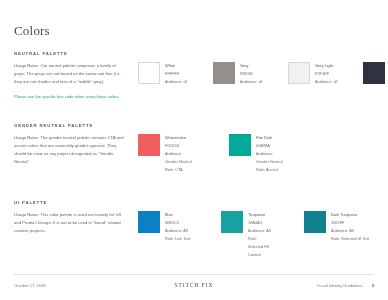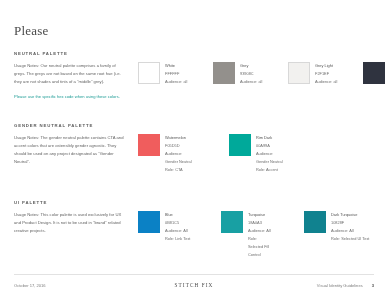--- a/index.html
+++ b/index.html
@@ -155,21 +155,21 @@
   .page-num {
     font-weight: 700;
     color: #4a4a4a;
   }
 </style>
 </head>
 <body>
 
 <div class="page">
 
-  <h1 class="page-title">Please</h1>
+  <h1 class="page-title">Colors</h1>
 
   <div class="section section-neutral">
     <div class="section-head">NEUTRAL PALETTE</div>
     <div class="section-body">
       <div class="notes-col">
         <p class="notes">Usage Notes: Our neutral palette comprises a family of greys. The greys are not based on the same root hue (i.e. they are not shades and tints of a "middle" grey).</p>
         <a class="note-link" href="#">Please use the specific hex code when using these colors.</a>
       </div>
       <div class="swatch-row">
 

